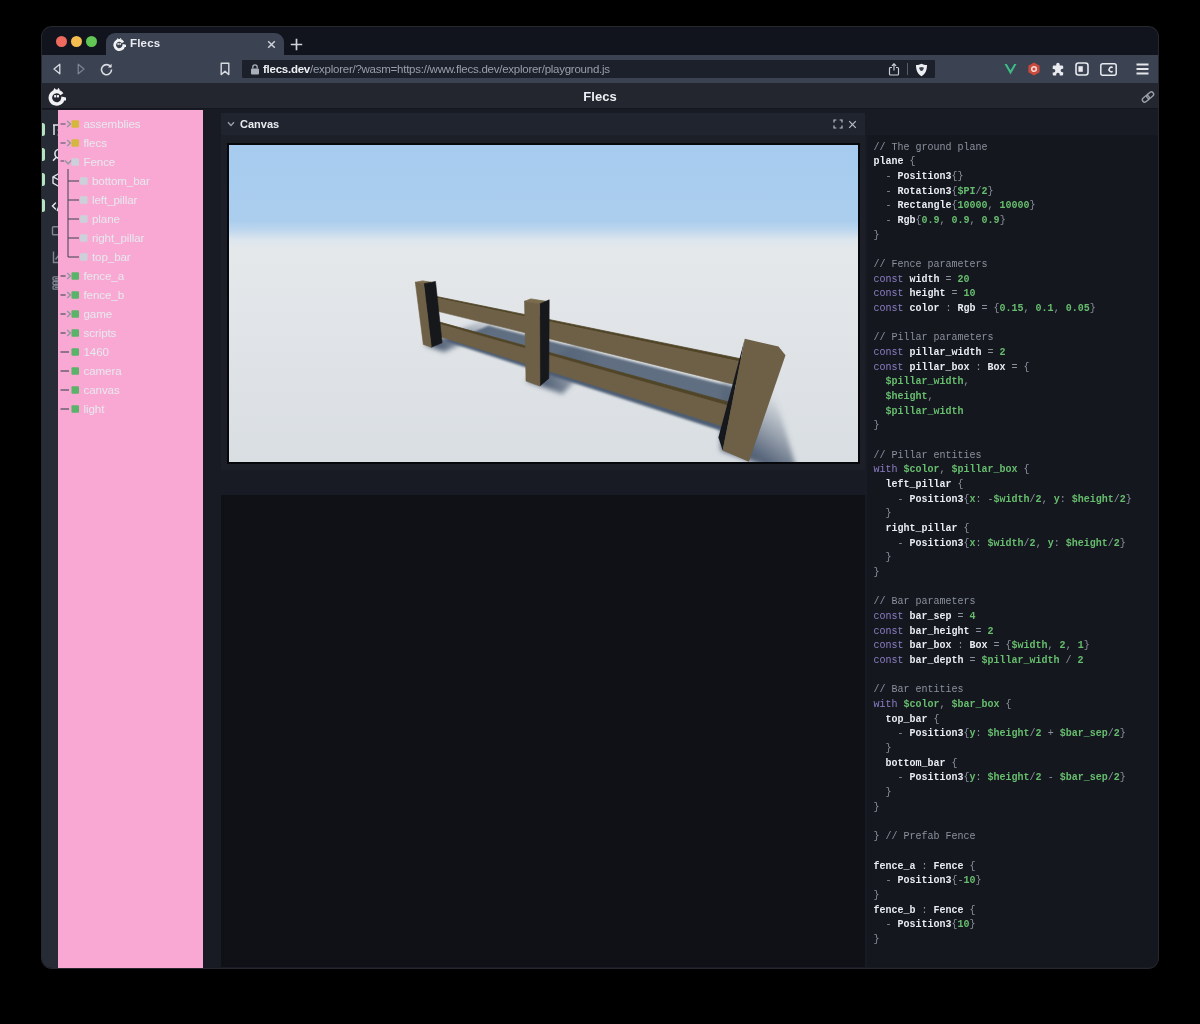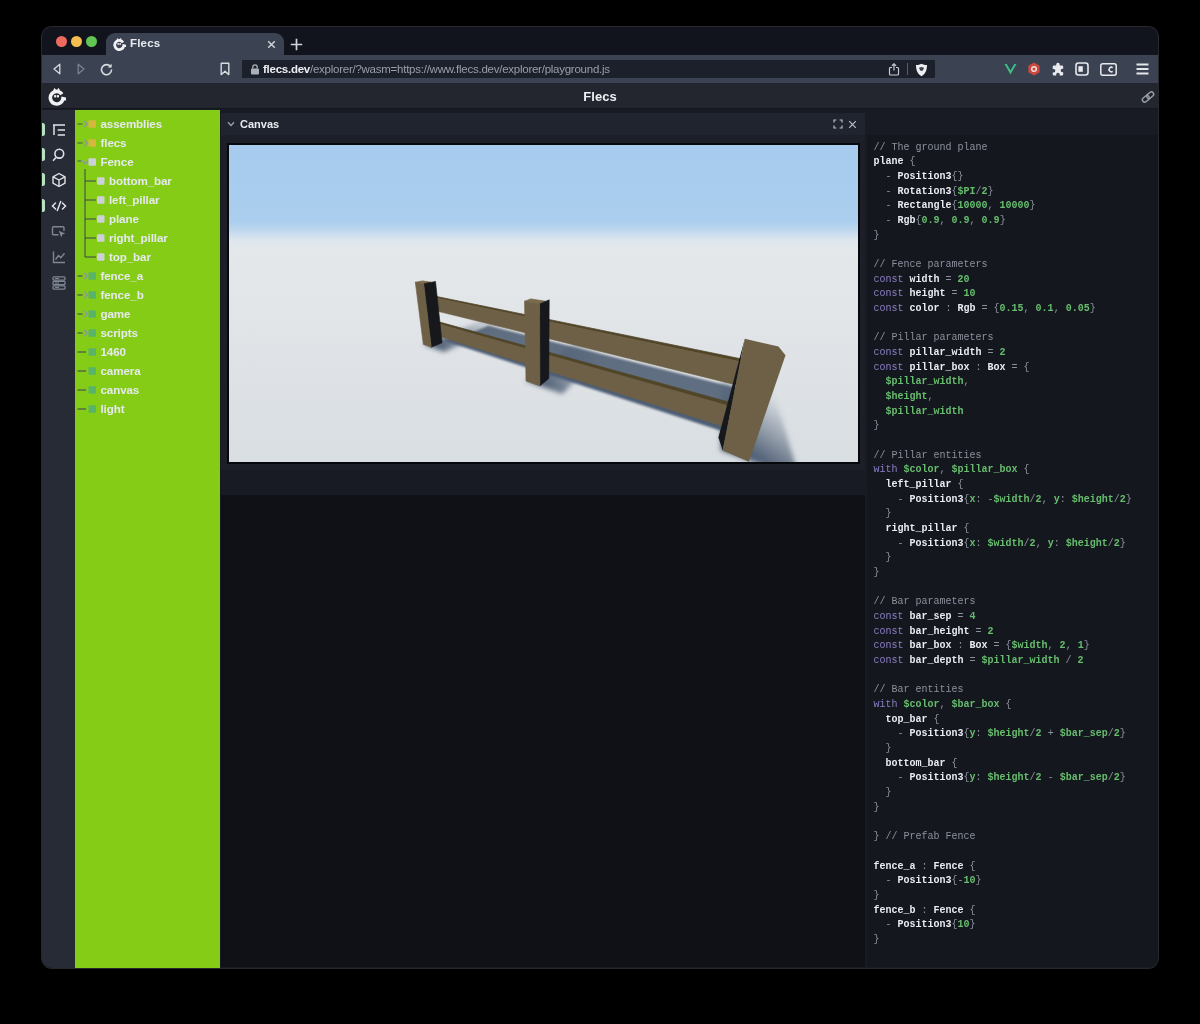--- a/index.html
+++ b/index.html
@@ -22,21 +22,21 @@
   #urltext { position:absolute; left:21px; top:3px; font-size:11.5px; color:#989fab; white-space:nowrap; letter-spacing:-0.25px; }
   #urltext b { color:#edeff3; font-weight:bold; }
   
   #appheader { position:absolute; left:0; top:56px; width:100%; height:26px;
     background:#23262f; border-bottom:1px solid #14161d; }
   #apptitle { position:absolute; left:0; top:5.5px; width:100%; text-align:center;
     font-size:13px; font-weight:bold; letter-spacing:0.1px; color:#eef0f4; }
   
   #content { position:absolute; left:0; top:83px; width:1116px; height:858px; background:#181b23; }
   #sidebar { position:absolute; left:0; top:0; width:33px; height:100%; background:#272b35; }
-  #treepanel { position:absolute; left:33px; top:0; width:145px; height:100%; background:#84cc16;font-weight:bold; }
+  #treepanel { position:absolute; left:16px; top:0; width:145px; height:100%; background:#f9a8d4; }
   #midcol { position:absolute; left:179px; top:0; width:644px; height:100%; }
   #editor { position:absolute; left:825px; top:0; width:291px; height:100%; }
   .phead { position:absolute; left:0; width:100%; height:22px; background:#20242e; }
   .ptitle { position:absolute; left:19px; top:5px; font-size:11px; font-weight:bold; color:#e8ebf0; }
   #canvasbody { position:absolute; left:0; top:25px; width:100%; height:335px; background:#1c1f28; }
   #scene { position:absolute; left:8px; top:10px; width:629px; height:317px; background:#0a0c10; box-shadow:0 0 0 2px #06080c; }
   #searchbody { position:absolute; left:0; top:385px; width:100%; height:472px; background:#0f1116; }
   #editorbody { position:absolute; left:0; top:25px; width:100%; height:832px; background:#14171e; }
   #code { position:absolute; left:6.5px; top:5.6px; font-family:"Liberation Mono", monospace;
     font-size:10px; line-height:14.67px; white-space:pre; color:#8b919d; }

